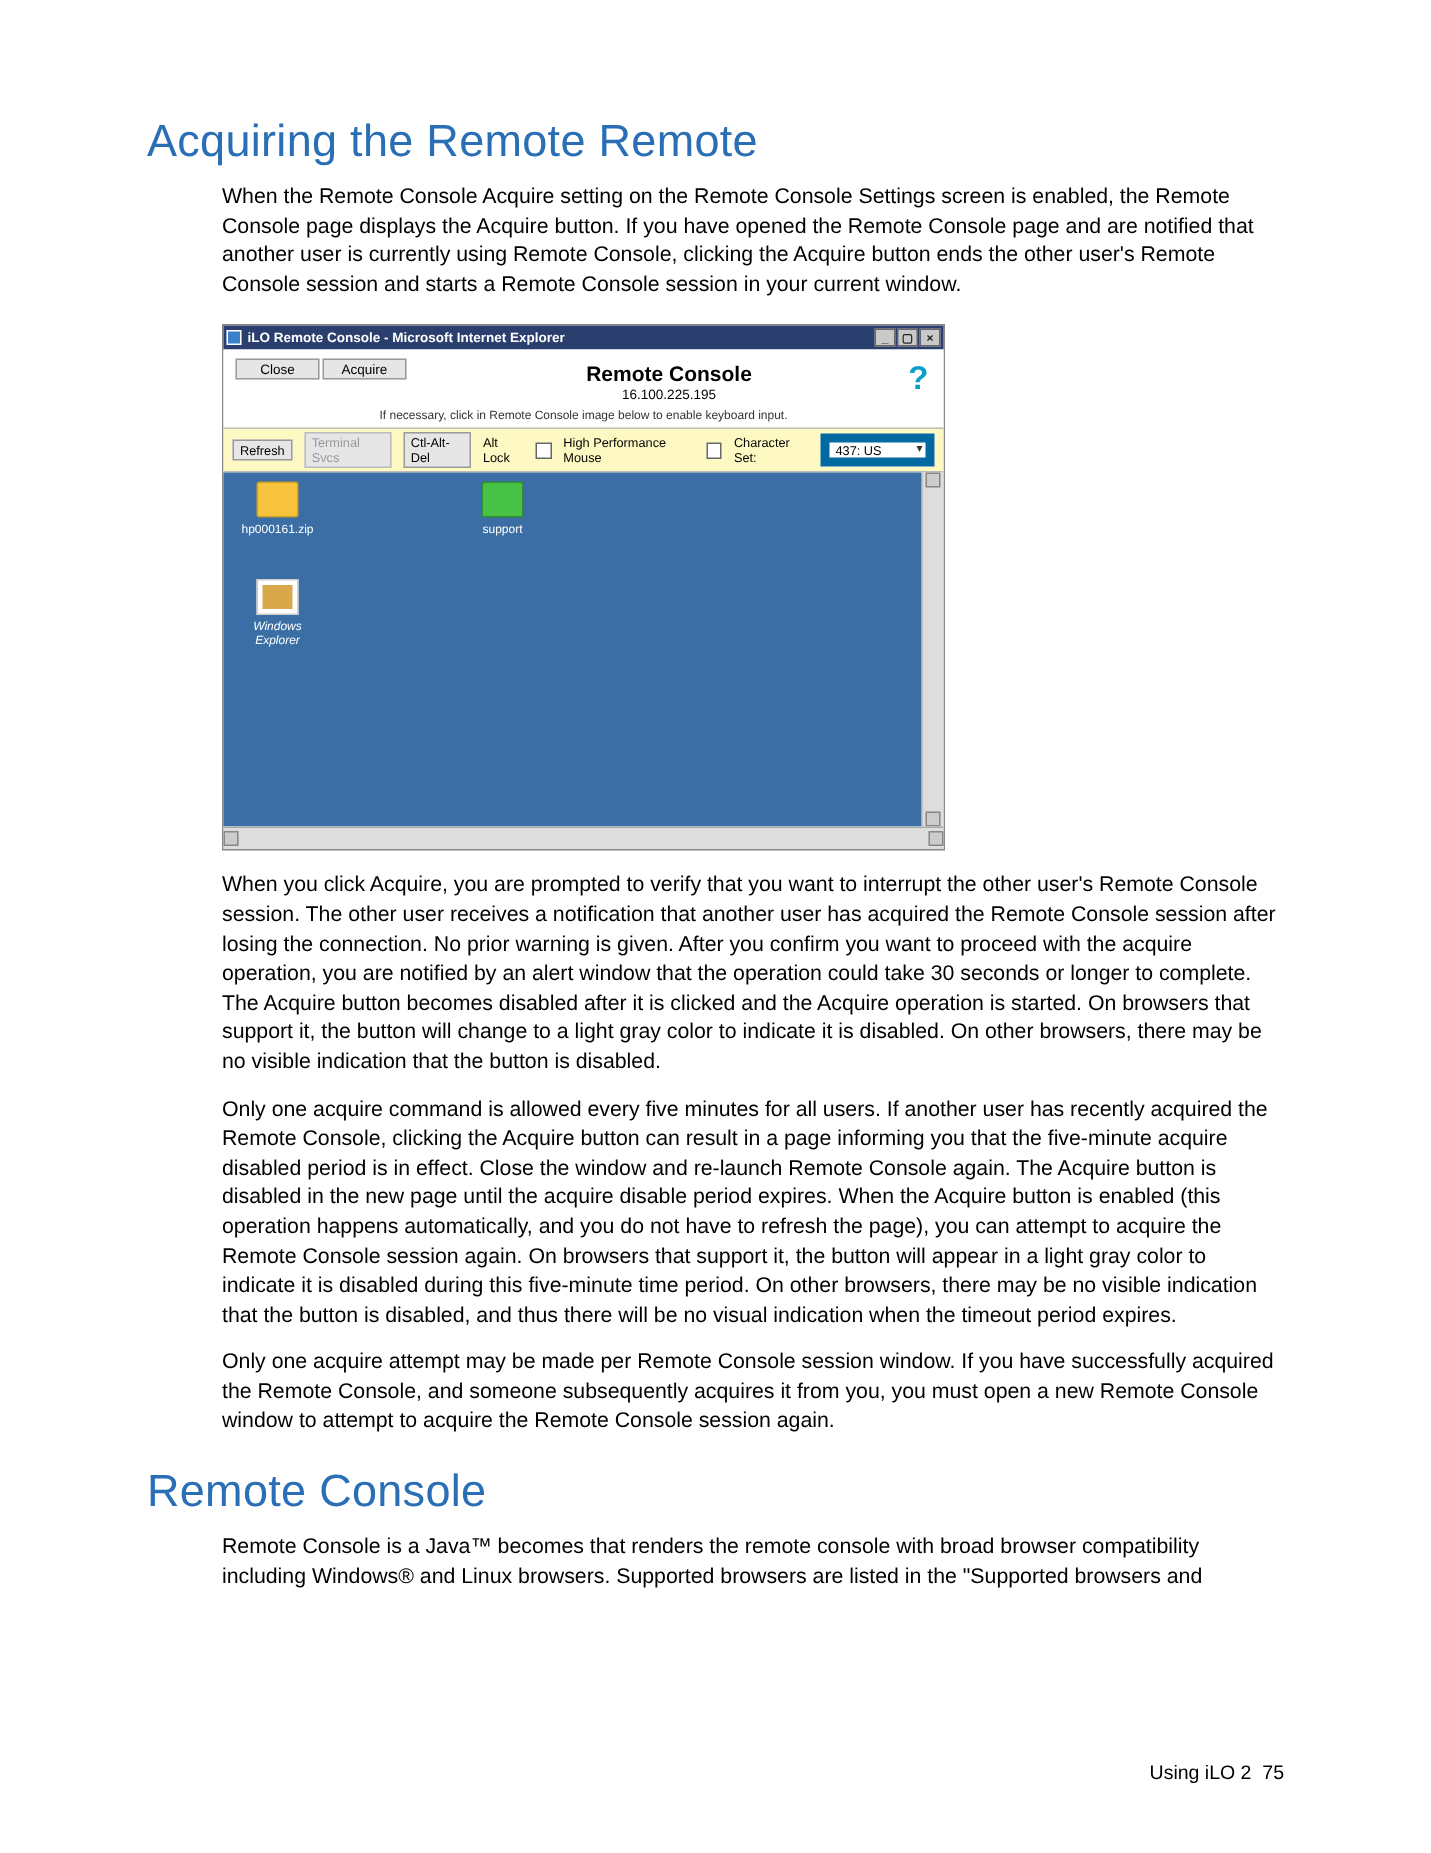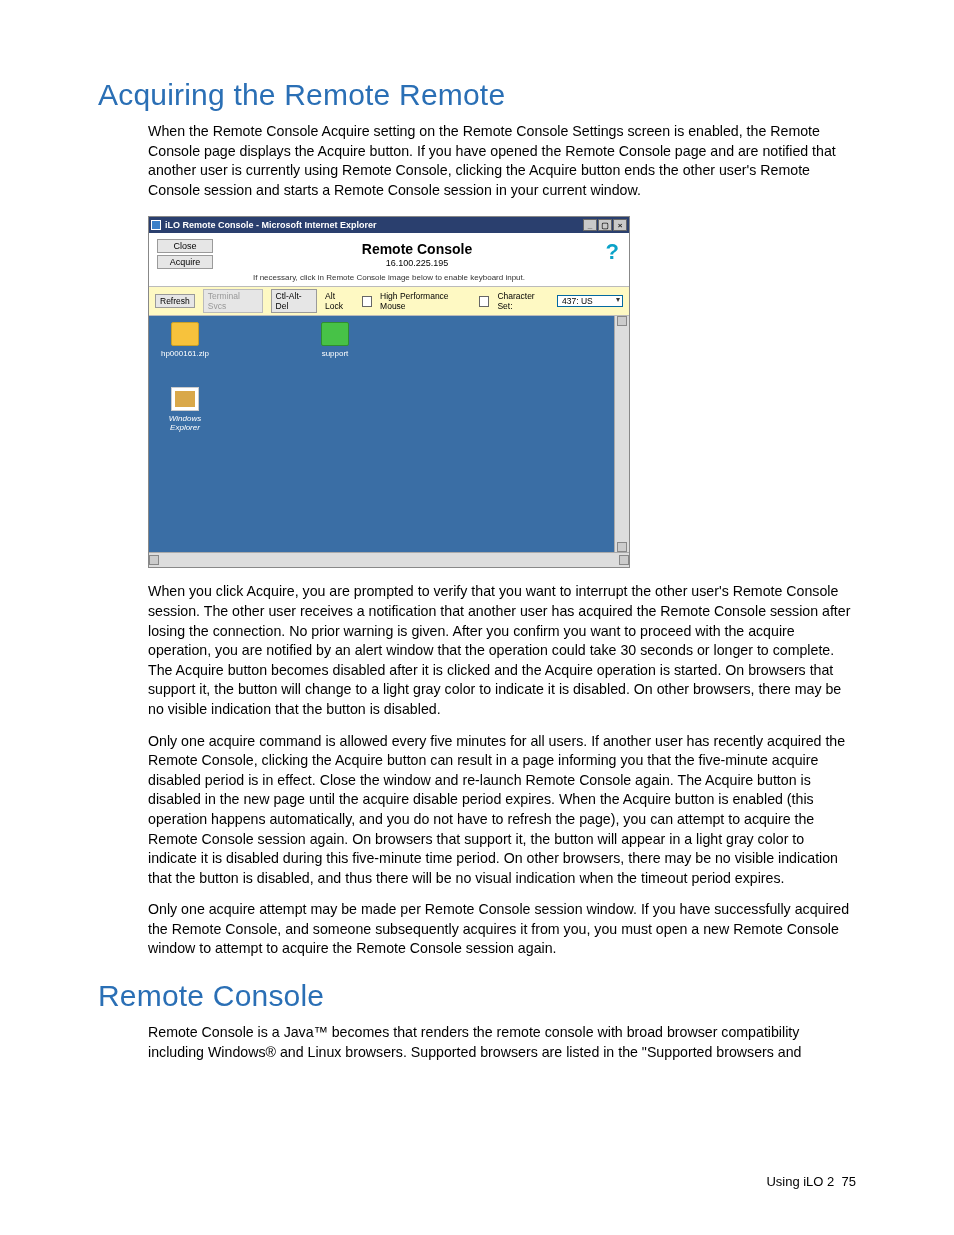--- a/index.html
+++ b/index.html
@@ -72,21 +72,21 @@
   }
   .ss-content {
     display:flex; flex-direction:column;
   }
   .ss-header-row {
     display:flex; align-items:flex-start; padding:6px 8px 4px 8px;
     border-bottom: none;
     position: relative;
     background:#fff;
   }
-  .ss-sidebtns { display:flex; flex-direction:column; gap:2px; }
+  .ss-sidebtns { display:flex; flex-direction:row; gap:2px; }
   .ss-btn {
     border:1px solid #9a9a9a;
     background:#e6e6e6;
     font-size:9px;
     padding:1px 6px;
     min-width:42px;
     text-align:center;
     cursor:default;
   }
   .ss-center {
@@ -109,21 +109,21 @@
   .ss-toolbar .tbtn {
     border:1px solid #9a9a9a; background:#e6e6e6; padding:1px 4px;
   }
   .ss-toolbar .tbtn.disabled { color:#999; border-color:#bbb; }
   .ss-toolbar .chk {
     width:9px; height:9px; border:1px solid #666; display:inline-block; background:#fff;
     vertical-align:middle;
   }
   .ss-toolbar .lbl { display:inline-block; }
   .ss-toolbar .selbox {
-    border:1px solid #0369a1; background:#fff; padding:0 14px 0 4px; position:relative; min-width:46px;
+    border:6px solid #0369a1; background:#fff; padding:0 14px 0 4px; position:relative; min-width:46px;
   }
   .ss-toolbar .selbox::after {
     content:"▾"; position:absolute; right:2px; top:-1px; font-size:8px; color:#333;
   }
   .ss-desktop-wrap { display:flex; }
   .ss-desktop {
     flex:1; height:236px; background:#3a6ea5; position:relative; overflow:hidden;
   }
   .ss-vscroll {
     width:14px; background:#ddd; border-left:1px solid #aaa; position:relative;

